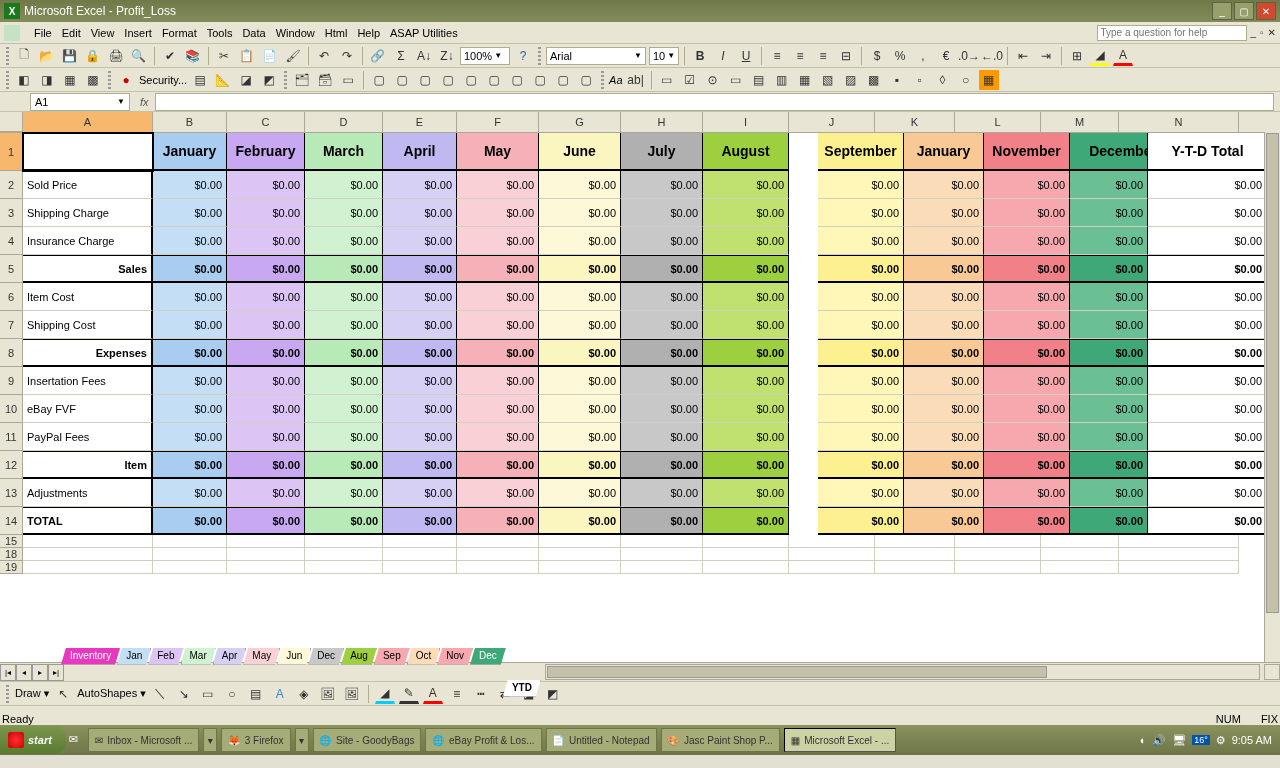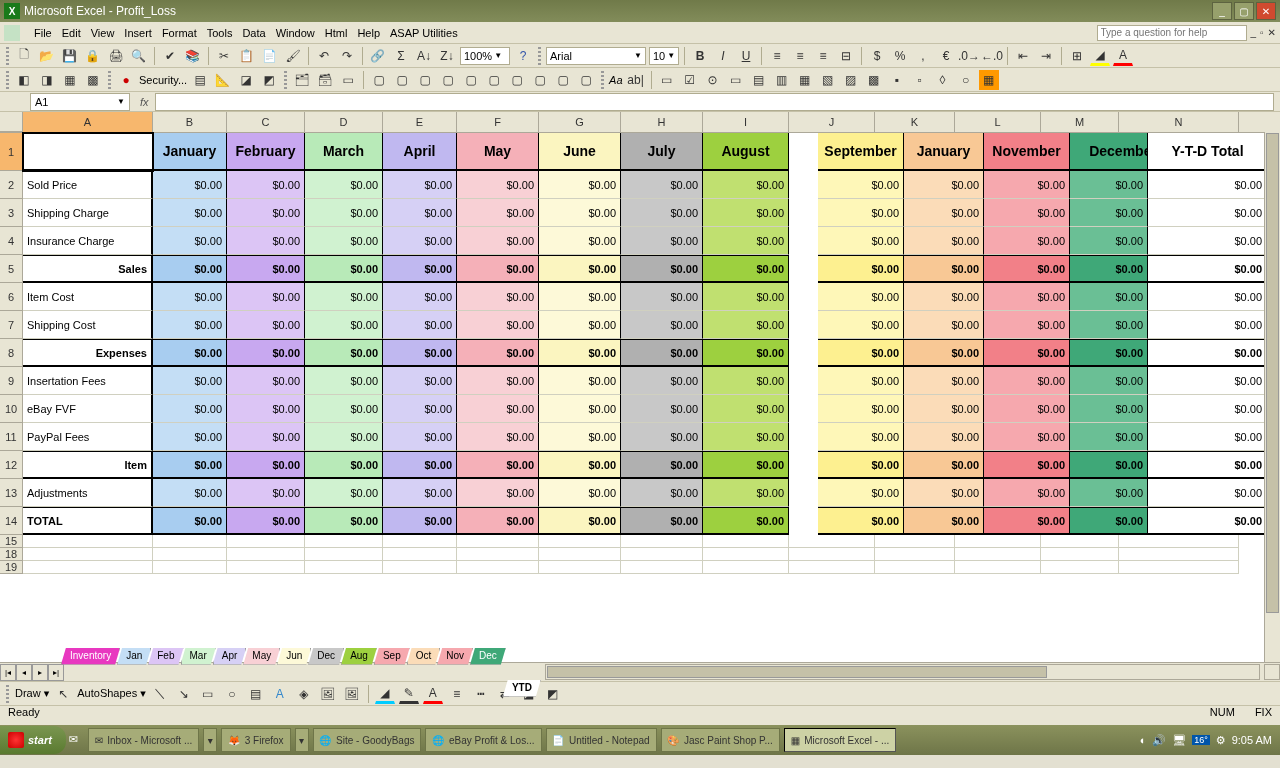--- a/index.html
+++ b/index.html
@@ -102,21 +102,21 @@
   align-items:center;
   font-size:10px;
 }
 .tab-nav { display:flex; }
 .tab-nav .nb { width:16px; height:17px; border:1px solid #999; background:#e8e5d4; display:flex; align-items:center; justify-content:center; font-size:8px; cursor:pointer;}
 .sheet-tab { height:17px; padding:0 8px; border:1px solid #999; border-top:none; display:flex; align-items:center; cursor:pointer; position:relative; clip-path: polygon(5px 0, 100% 0, calc(100% - 5px) 100%, 0 100%); margin-left:-3px; font-size:10px;}
 .sheet-tab.active { background:#fff; font-weight:bold; z-index:1;margin-top:32px;}
 .hscroll { flex:1; height:16px; background:#e8e5d4; border:1px solid #aca899; margin:0 4px; position:relative;}
 .hscroll .thumb{ background:#c5c1a8; border:1px solid #999; width:500px; height:12px; margin:1px;}
 .drawing-bar { height:24px; background:#e8e5d4; border-top:1px solid #c5c1a8; display:flex; align-items:center; padding:0 4px; gap:4px; font-size:11px;}
-.status-bar { height:20px; background:#e8e5d4; border-top:1px solid #c5c1a8; display:flex; align-items:flex-start; padding:0 8px; font-size:11px;}
+.status-bar { height:20px; background:#e8e5d4; border-top:1px solid #c5c1a8; display:flex; align-items:flex-end; padding:0 2px; font-size:11px;}
 .status-bar .right { margin-left:auto; display:flex; gap:20px;}
 .taskbar {
   height:30px;
   background: linear-gradient(#8b925d,#6e7548);
   display:flex;
   align-items:center;
   color:#fff;
   font-size:11px;
 }
 .start-btn {

